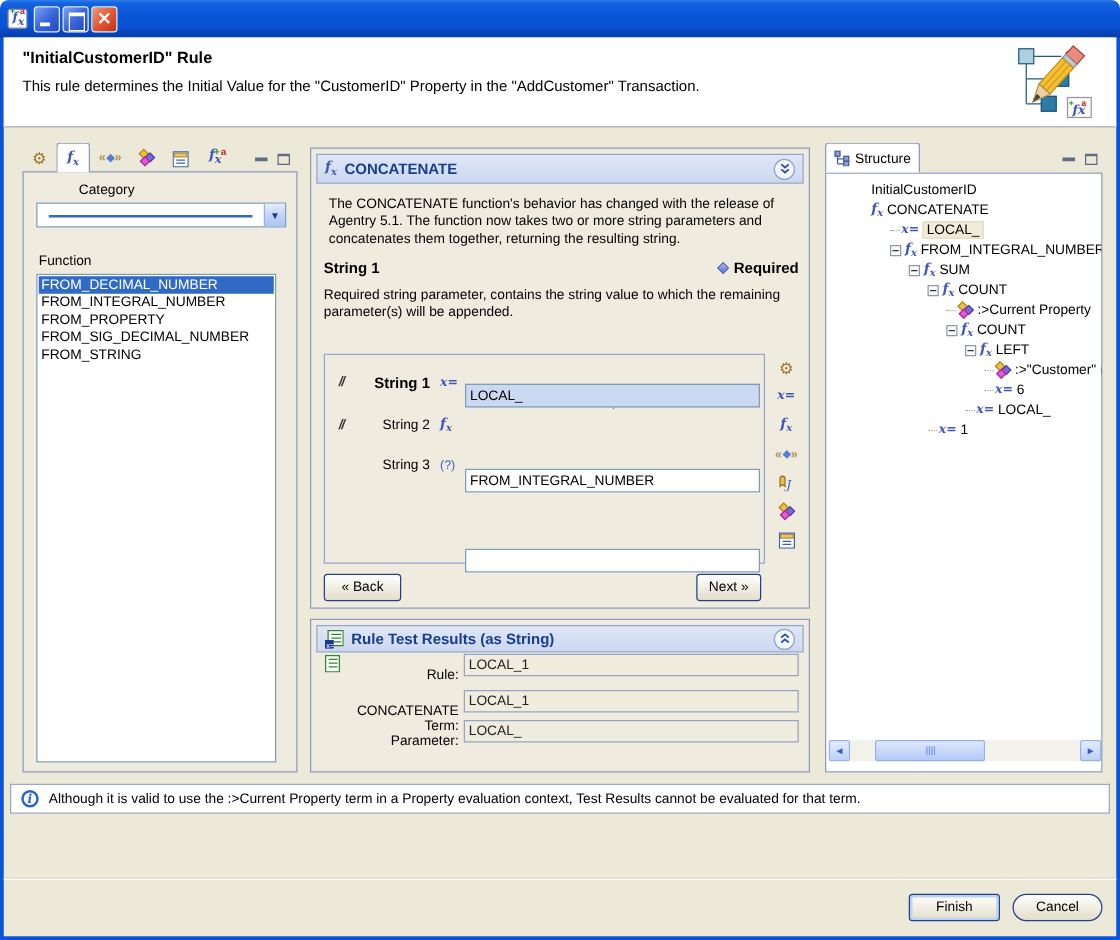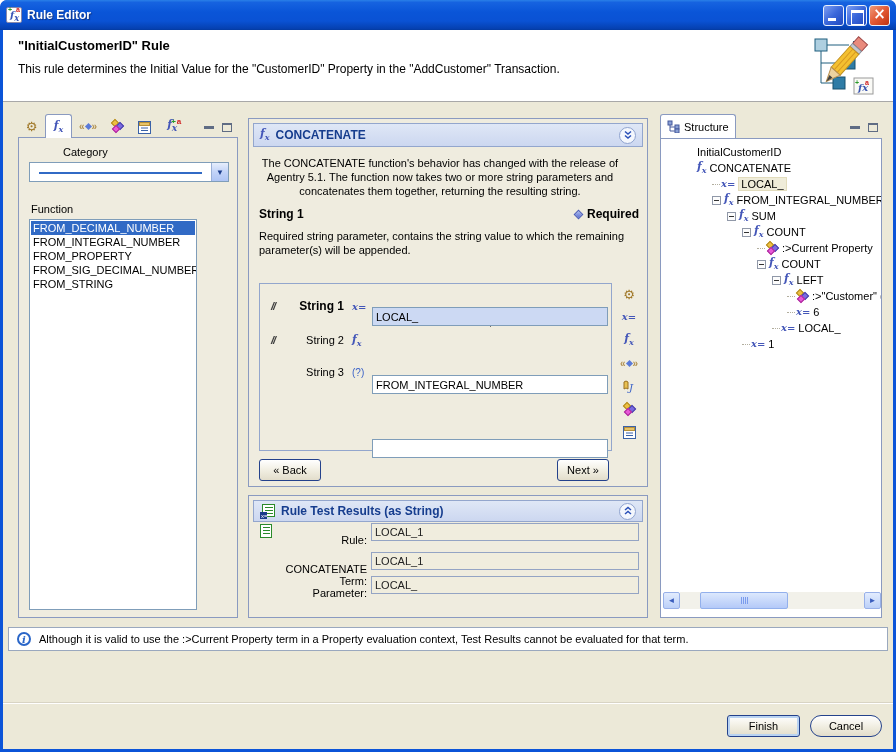--- a/index.html
+++ b/index.html
@@ -42,33 +42,33 @@
   .pc-glyphs{margin-left:auto;display:flex;gap:8px;align-items:center;padding:0 6px 6px 0;}
   .gl-min{width:10px;height:3px;background:#5f6c84;}
   .gl-max{width:10px;height:9px;border:1px solid #5f6c84;border-top:2px solid #5f6c84;}
 
   
   .lp-label{position:absolute;font-size:11px;}
   .combo{position:absolute;left:10px;top:24px;width:200px;height:20px;background:#fff;border:1px solid #7f9db9;display:flex;}
   .combo-text{flex:1;margin:9px;background:#316ac5;color:#fff;padding:1px 3px;font-size:11px;white-space:nowrap;overflow:hidden;}
   .combo-btn{width:17px;background:linear-gradient(180deg,#e6eefc,#c2d3f8 50%,#aec4f4);border-left:1px solid #9ab0d8;
              display:flex;align-items:center;justify-content:center;color:#1b3d8c;font-size:8px;}
-  .listbox{position:absolute;left:10px;top:81px;width:168px;height:391px;background:#fff;border:1px solid #7f9db9;padding:1px;overflow:hidden;}
+  .listbox{position:absolute;left:10px;top:81px;width:192px;height:391px;background:#fff;border:1px solid #7f9db9;padding:1px;overflow:hidden;}
   .li{height:14px;line-height:14px;padding:0 2px;white-space:nowrap;font-size:11px;}
   .li.sel{background:#316ac5;color:#fff;}
 
   
   .sec-hdr{position:absolute;left:4px;top:4px;right:4px;height:24px;border:1px solid #93a6cd;
     background:linear-gradient(180deg,#dfe7f6 0%,#ccd7f0 100%);display:flex;align-items:center;padding:0 6px;gap:6px;}
   .sec-title{font-weight:bold;color:#163d8e;font-size:12px;flex:1;}
   .chev-btn{width:17px;height:17px;border-radius:50%;background:#f4f7fd;border:1px solid #8fa3cf;
     display:flex;align-items:center;justify-content:center;flex:none;}
 
   
-  .w-desc{position:absolute;left:0;top:37px;width:382px;line-height:14px;text-align:center;}
+  .w-desc{position:absolute;left:14px;top:37px;width:382px;line-height:14px;}
   .w-paramrow{position:absolute;left:10px;top:88px;width:380px;display:flex;align-items:center;}
   .w-paramname{font-weight:bold;font-size:12px;flex:1;}
   .req{display:flex;align-items:center;gap:5px;font-weight:bold;font-size:12px;}
   .req-d{width:7px;height:7px;background:linear-gradient(135deg,#aebdf0,#5a6fd0);transform:rotate(45deg);border:1px solid #4a5cb8;}
   .w-paramdesc{position:absolute;left:10px;top:110px;width:380px;line-height:14px;}
   .groupbox{position:absolute;left:10px;top:164px;width:353px;height:168px;border:1px solid #93a6cd;}
   .g-row{position:absolute;left:0;width:100%;height:20px;display:flex;align-items:center;}
   .g-sl{width:26px;text-align:center;}
   .g-label{width:58px;text-align:right;margin-right:8px;}
   .g-label.b{font-weight:bold;font-size:12px;}
@@ -139,21 +139,20 @@
 <body>
 
 <div class="win">
 
   <div class="titlebar">
     <span class="tb-ico">
       <span class="plus">+</span>
         <span class="lett">a</span>
         <span class="fxm">f<sub>x</sub></span>
     </span>
-    <span class="tb-title">Rule Editor</span>
     <span class="tb-btns">
       <span class="tbtn min"></span>
       <span class="tbtn max"></span>
       <span class="tbtn close"></span>
     </span>
   </div>
 
   <div class="content">
 
     <div class="hdr">

